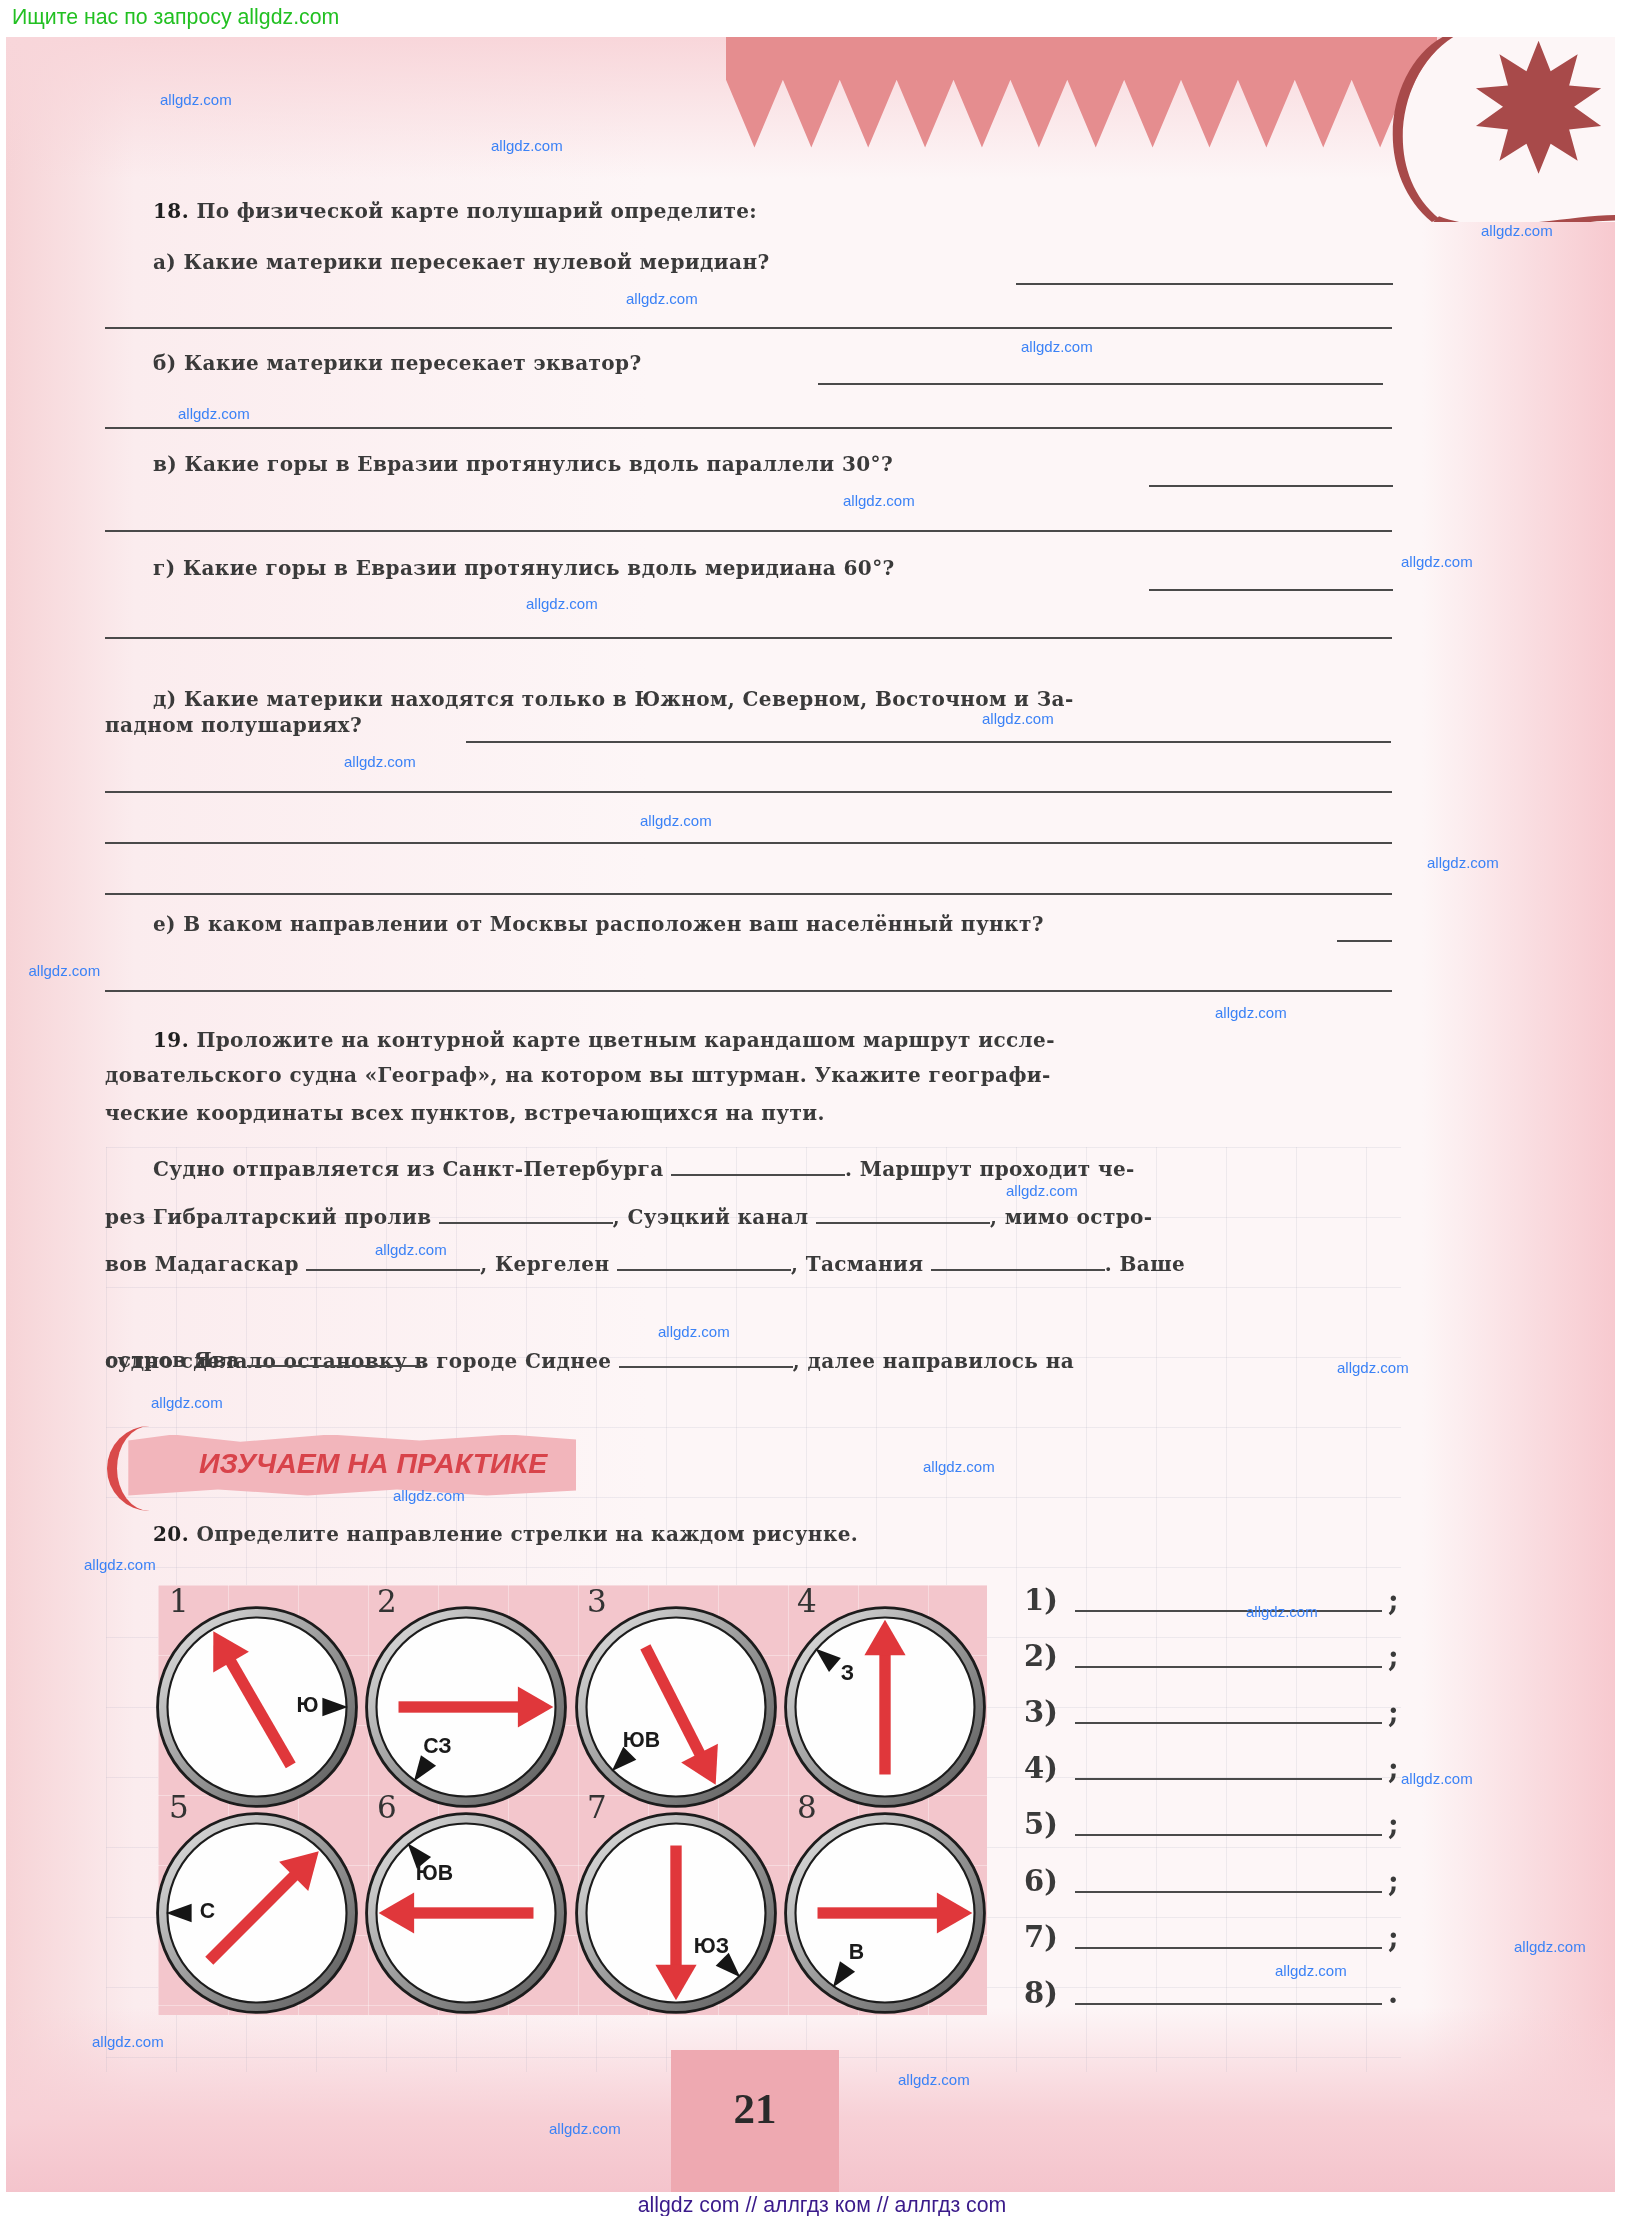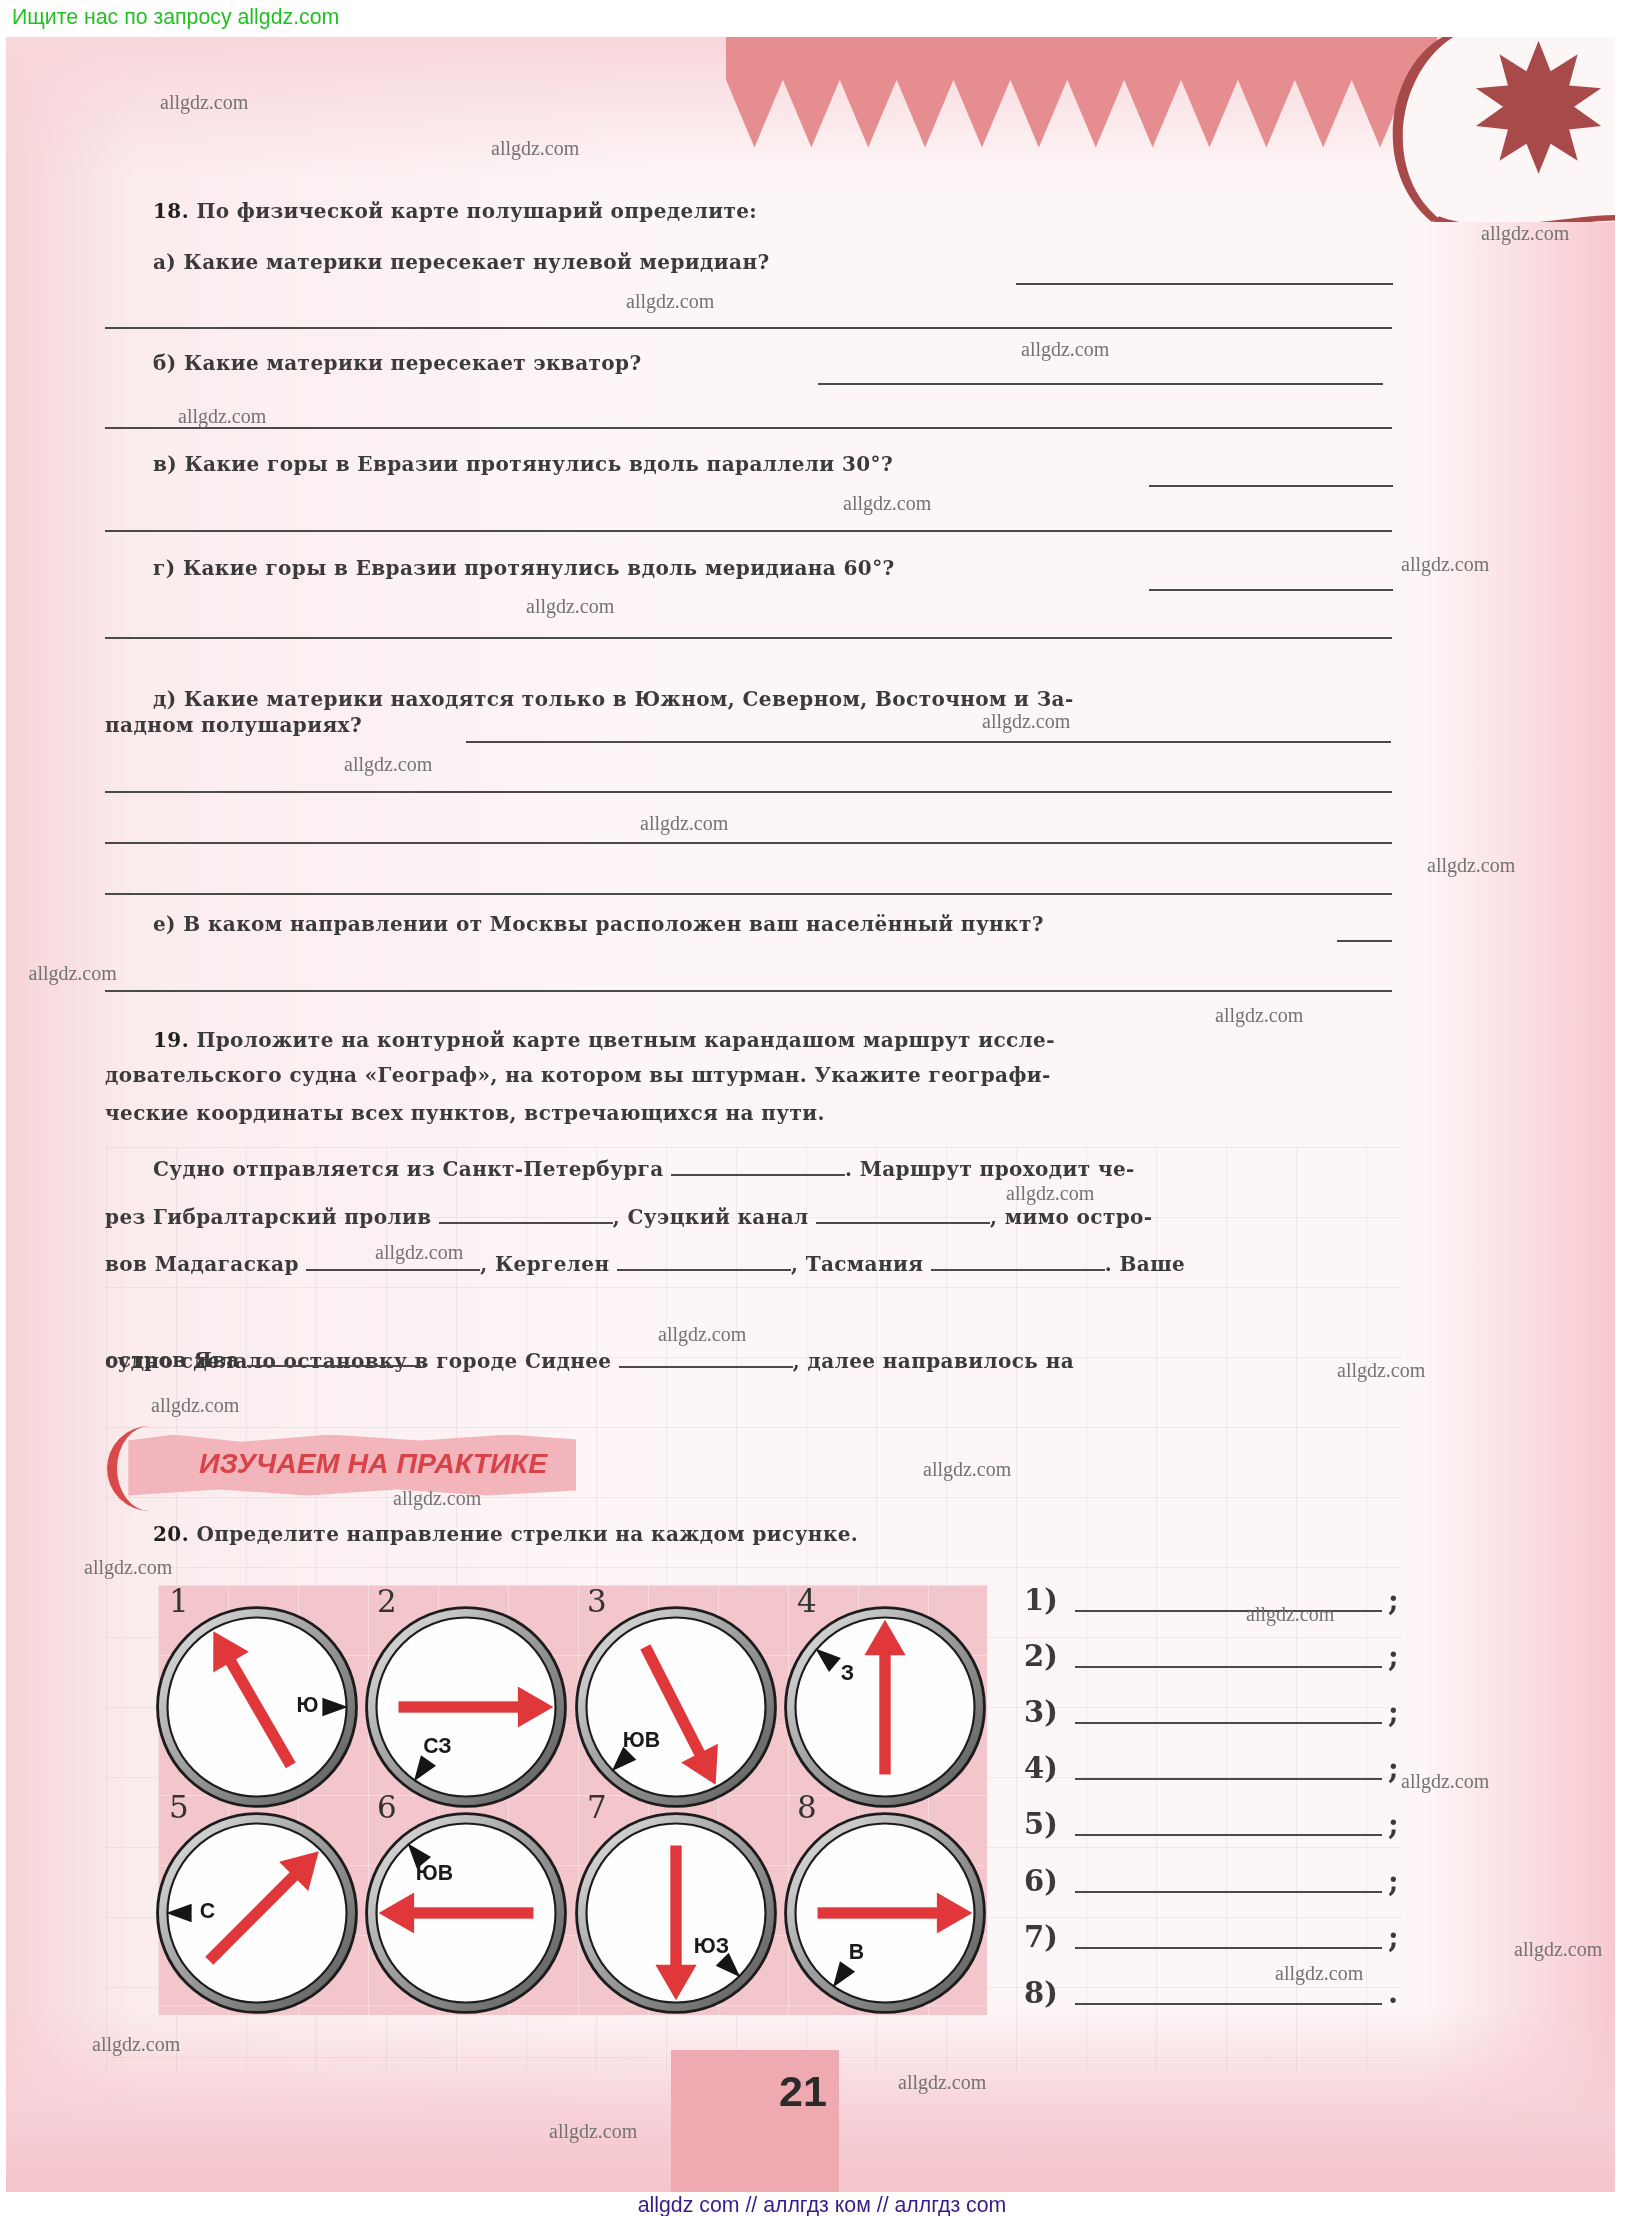--- a/index.html
+++ b/index.html
@@ -10,34 +10,34 @@
   .pagetop { position:absolute; left:0; top:0; width:100%; height:142px; background:linear-gradient(to bottom,#f8d6da,rgba(253,246,247,0)); }
   .grid { position:absolute; left:100px; top:1110px; width:1295px; height:925px;
      background-image:linear-gradient(to right, rgba(170,170,190,0.18) 1.4px, transparent 1.4px), linear-gradient(to bottom, rgba(170,170,190,0.18) 1.4px, transparent 1.4px);
      background-size:70px 70px; }
   .zig { position:absolute; left:720px; top:0; width:711px; height:114px; }
   .emblem { position:absolute; left:1383px; top:-7.1px; width:228px; height:192px; }
   .t { position:absolute; font-size:20px; font-weight:bold; color:#3a3a3a; white-space:nowrap; letter-spacing:0.4px; }
   .t b { font-weight:bold; color:#1f1f1f; }
   .line { position:absolute; height:2.1px; background:#4a4a4a; }
   .blank { display:inline-block; border-bottom:2.1px solid #4a4a4a; height:23px; vertical-align:baseline; }
-  .wm { position:absolute; font-family:Liberation Serif, serif; font-size:20px; color:#737373; white-space:nowrap; }
+  .wm { position:absolute; font-family:Liberation Sans, sans-serif; font-size:15px; color:#3b82f6; white-space:nowrap; }
   .sec-header { position:absolute; left:107px; top:1426px; width:469px; height:78px; }
   .sec-header .band { position:absolute; left:21.3px; top:8.5px; width:448px; height:61px; background:#f2b5bb; clip-path:polygon(0 10%,10% 0,25% 12%,45% 0,65% 10%,85% 0,100% 8%,100% 92%,80% 100%,60% 90%,40% 100%,20% 90%,0 100%); }
   .sec-header .swoosh { position:absolute; left:0; top:0; width:43px; height:85px; border-left:10px solid #d94a4a; border-radius:43px 0 0 43px; }
   .sec-header .label { position:absolute; left:92px; top:21.3px; font-family:"Liberation Sans", sans-serif; font-style:italic; font-weight:bold; font-size:28.5px; color:#d8434a; letter-spacing:0px; }
   .panel { position:absolute; left:158px; top:1585px; width:829px; height:430px; background:#f3c6cc;
      background-image:linear-gradient(to right, rgba(255,255,255,0.35) 1.4px, transparent 1.4px), linear-gradient(to bottom, rgba(255,255,255,0.35) 1.4px, transparent 1.4px); background-size:70px 70px; }
   .compass { position:absolute; width:206px; height:206px; }
   .cnum { position:absolute; font-family:"DejaVu Serif", serif; font-size:31px; color:#333; }
   .ans { position:absolute; left:1024px; font-size:29px; font-weight:bold; color:#3a3a3a; }
   .ans .l { position:absolute; left:51px; top:27px; width:307px; height:2.1px; background:#4a4a4a; }
   .ans .p { position:absolute; left:364px; top:0; }
   .pnum { position:absolute; left:671px; top:2050px; width:168px; height:142px; background:#eea9b1; }
-  .pnum span { position:absolute; left:0; width:100%; top:17px; text-align:center; font-family:Liberation Sans, sans-serif; font-weight:bold; font-size:43px; color:#2a2a2a;padding-left:48px; }
+  .pnum span { position:absolute; left:0; width:100%; top:34px; text-align:center; font-family:Liberation Serif, serif; font-weight:bold; font-size:43px; color:#2a2a2a; }
   .footer { position:absolute; left:0; top:2194px; width:1644px; height:23px; text-align:center; font-family:"Liberation Sans", sans-serif; font-size:21.3px; line-height:23px; color:#3a1a8a; }
 </style>
 </head>
 <body>
 
 <div class="topbar">Ищите нас по запросу allgdz.com</div>
 
 <div class="page">
   <div class="pagetop"></div>
   <div class="pagebottom"></div>

